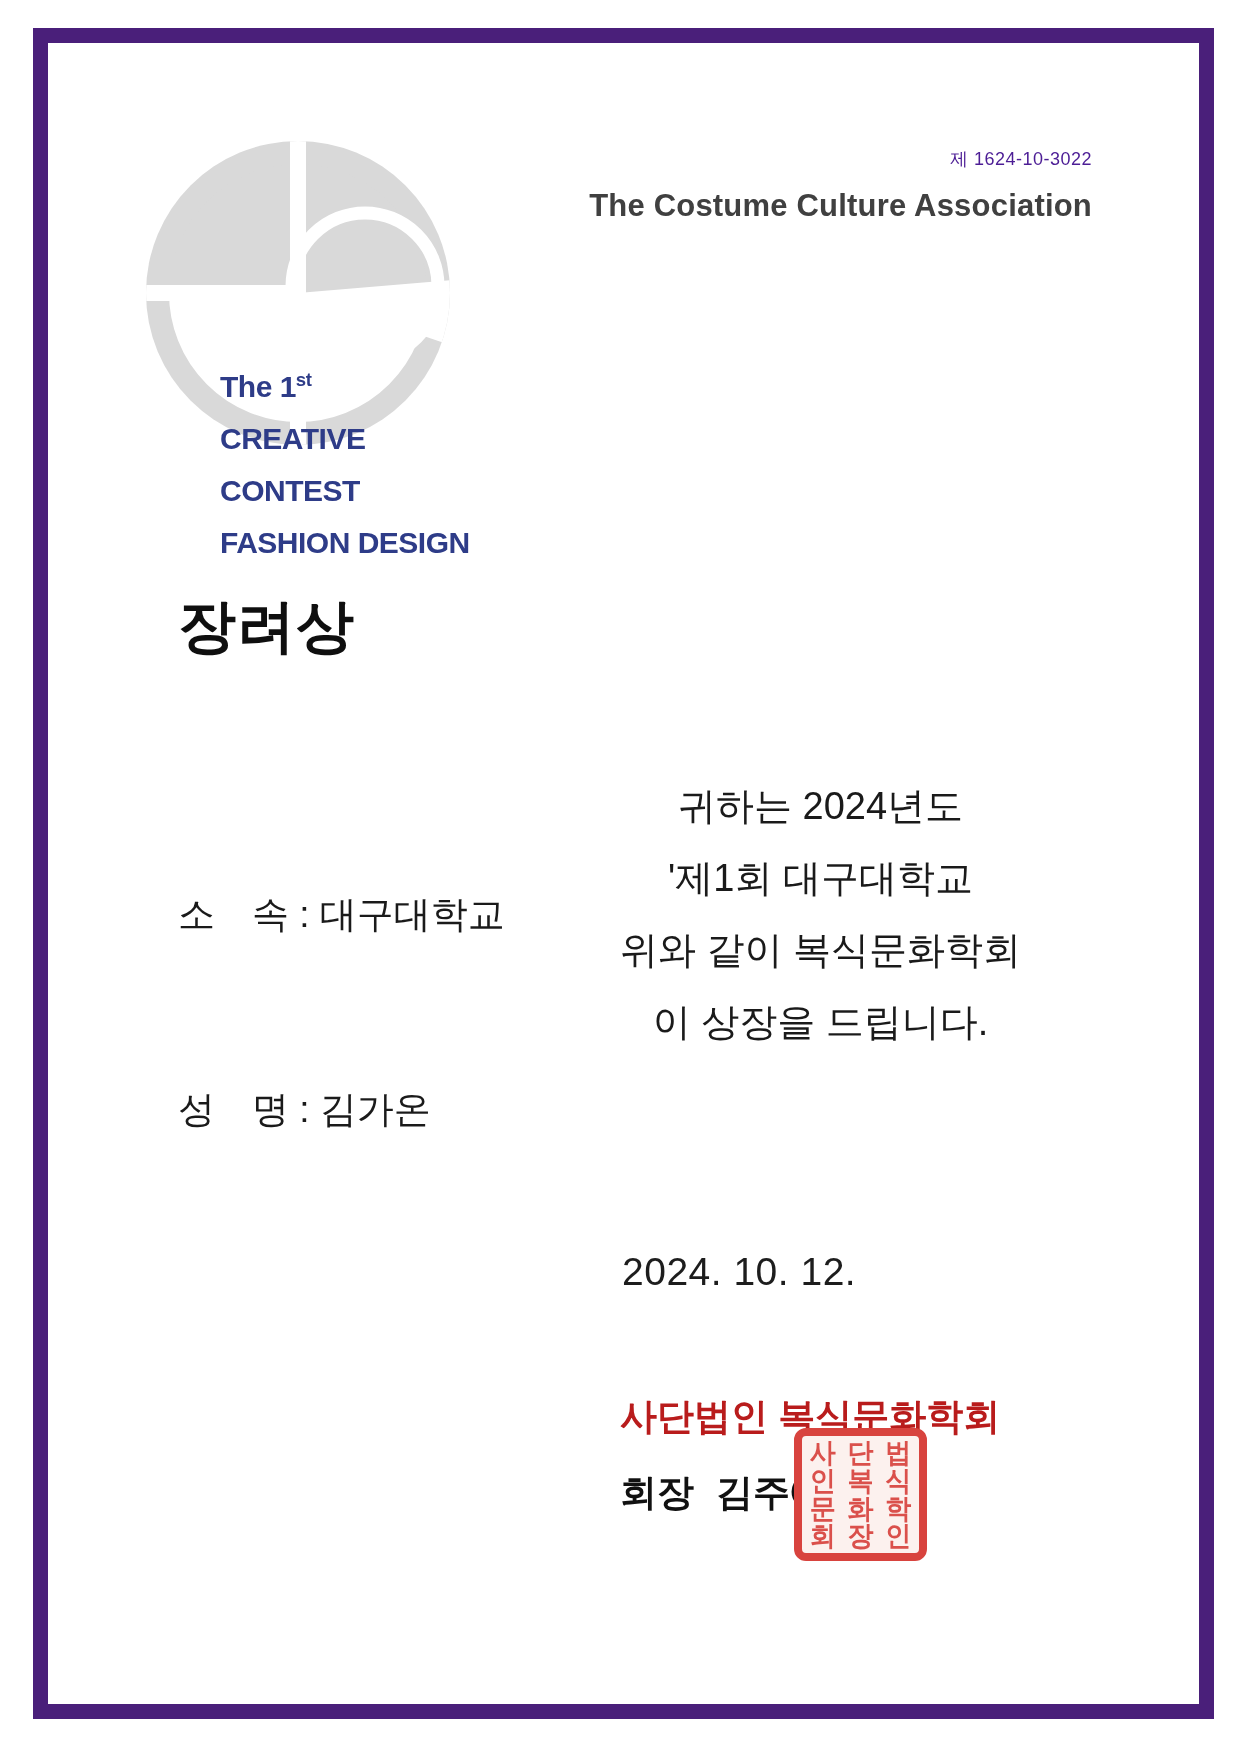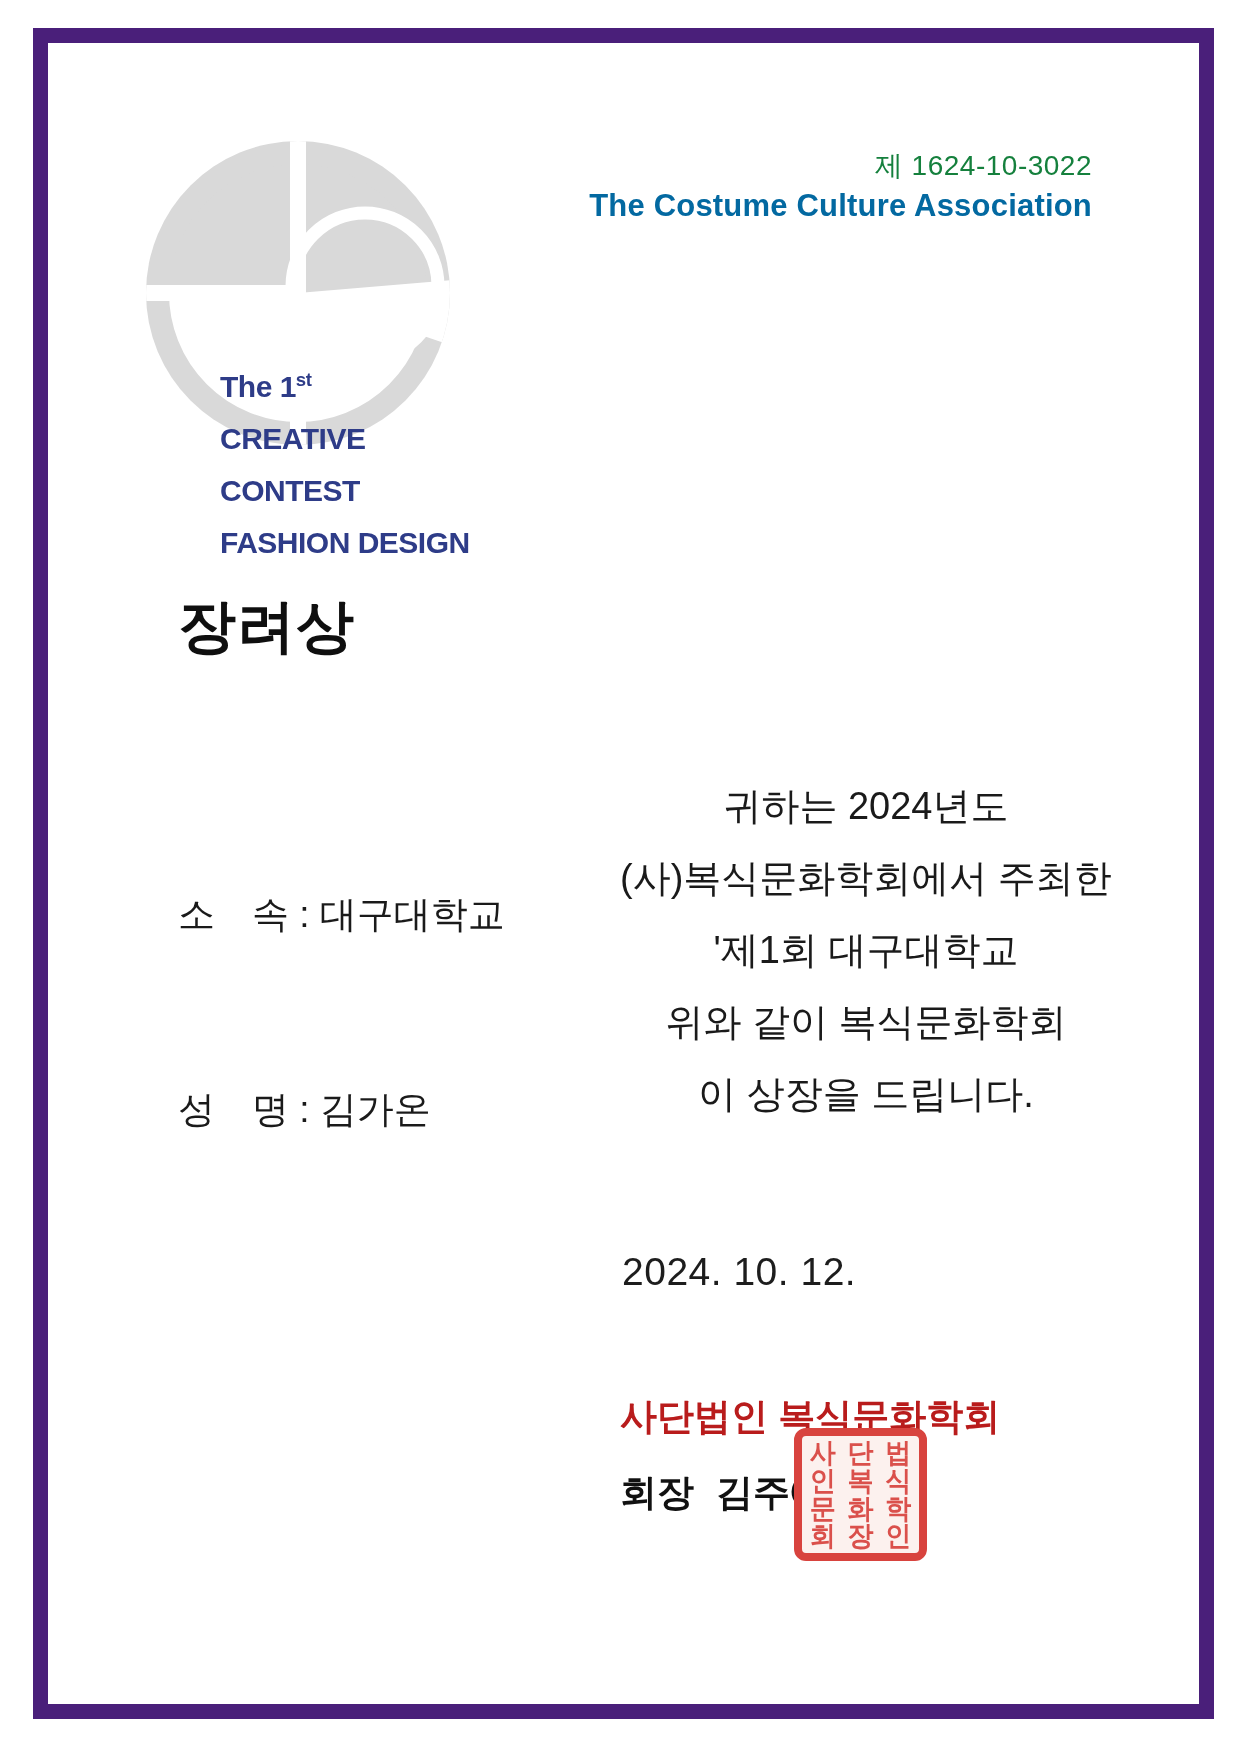--- a/index.html
+++ b/index.html
@@ -14,31 +14,31 @@
   .frame {
     position: absolute;
     left: 33px; top: 28px;
     width: 1181px; height: 1691px;
     border: 15px solid #4a1f7a;
     box-sizing: border-box;
   }
   .doc-number {
     position: absolute;
     top: 147px; right: 149px;
-    font-size: 28px;
-    color: #15803d;
+    font-size: 18px;
+    color: #4c1d95;
     letter-spacing: 0.5px;
     white-space: nowrap;
   }
   .association {
     position: absolute;
     top: 188px; right: 149px;
     font-size: 31px;
     font-weight: 700;
-    color: #0369a1;
+    color: #404040;
     letter-spacing: 0.2px;
     white-space: nowrap;
   }
   .logo {
     position: absolute;
     left: 143px; top: 138px;
     width: 310px; height: 310px;
   }
   .logo svg { position: absolute; left: 0; top: 0; }
   .logo-text {
@@ -162,21 +162,20 @@
 
 <div class="award-title">장려상</div>
 
 <div class="recipient">
   <div>소　속 : 대구대학교</div>
   <div>성　명 : 김가온</div>
 </div>
 
 <div class="body-text">
   <div>귀하는 2024년도</div>
-  <div>(사)복식문화학회에서 주최한</div>
   <div>'제1회 대구대학교</div>
   <div>위와 같이 복식문화학회</div>
   <div>이 상장을 드립니다.</div>
 </div>
 
 <div class="issue-date">2024. 10. 12.</div>
 
 <div class="org-line">사단법인 복식문화학회</div>
 
 <div class="president-line">

